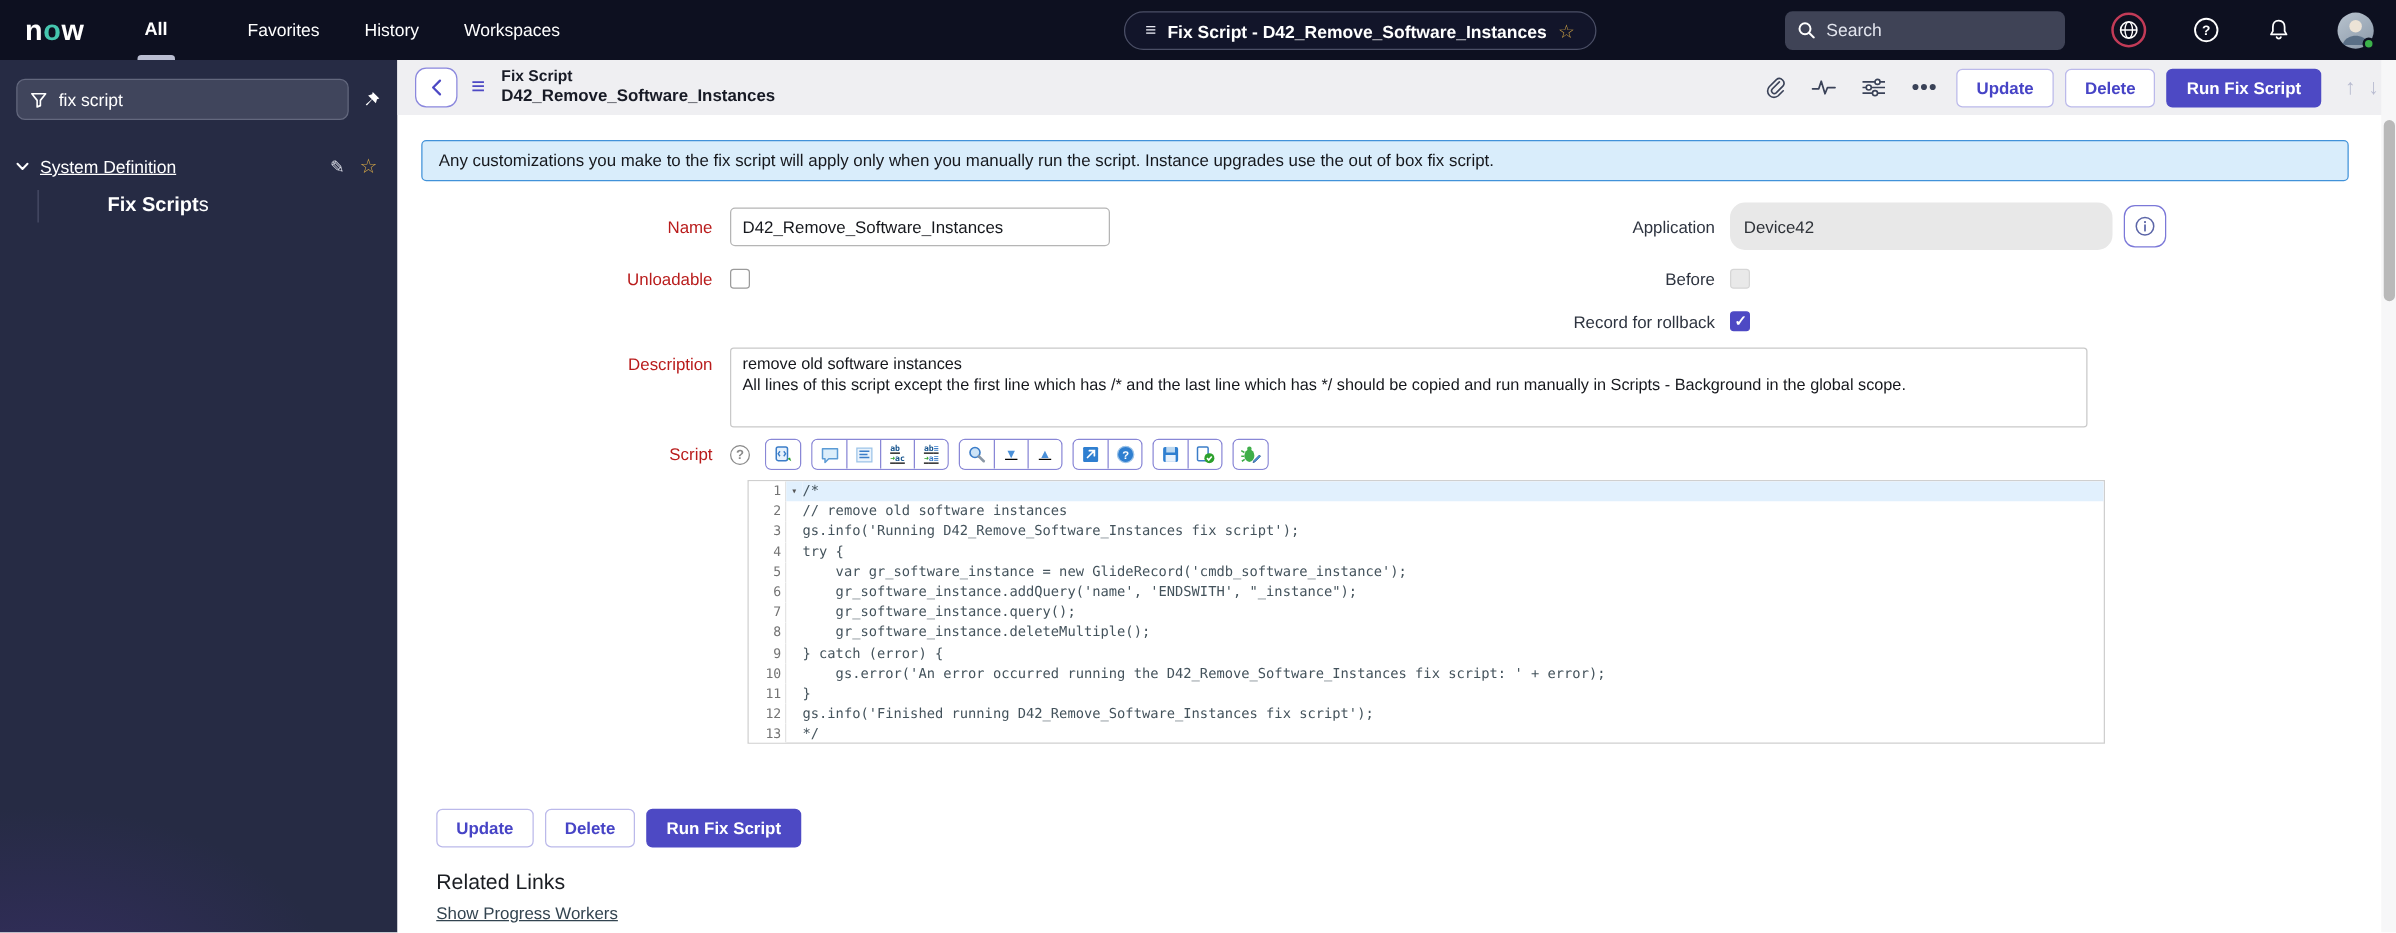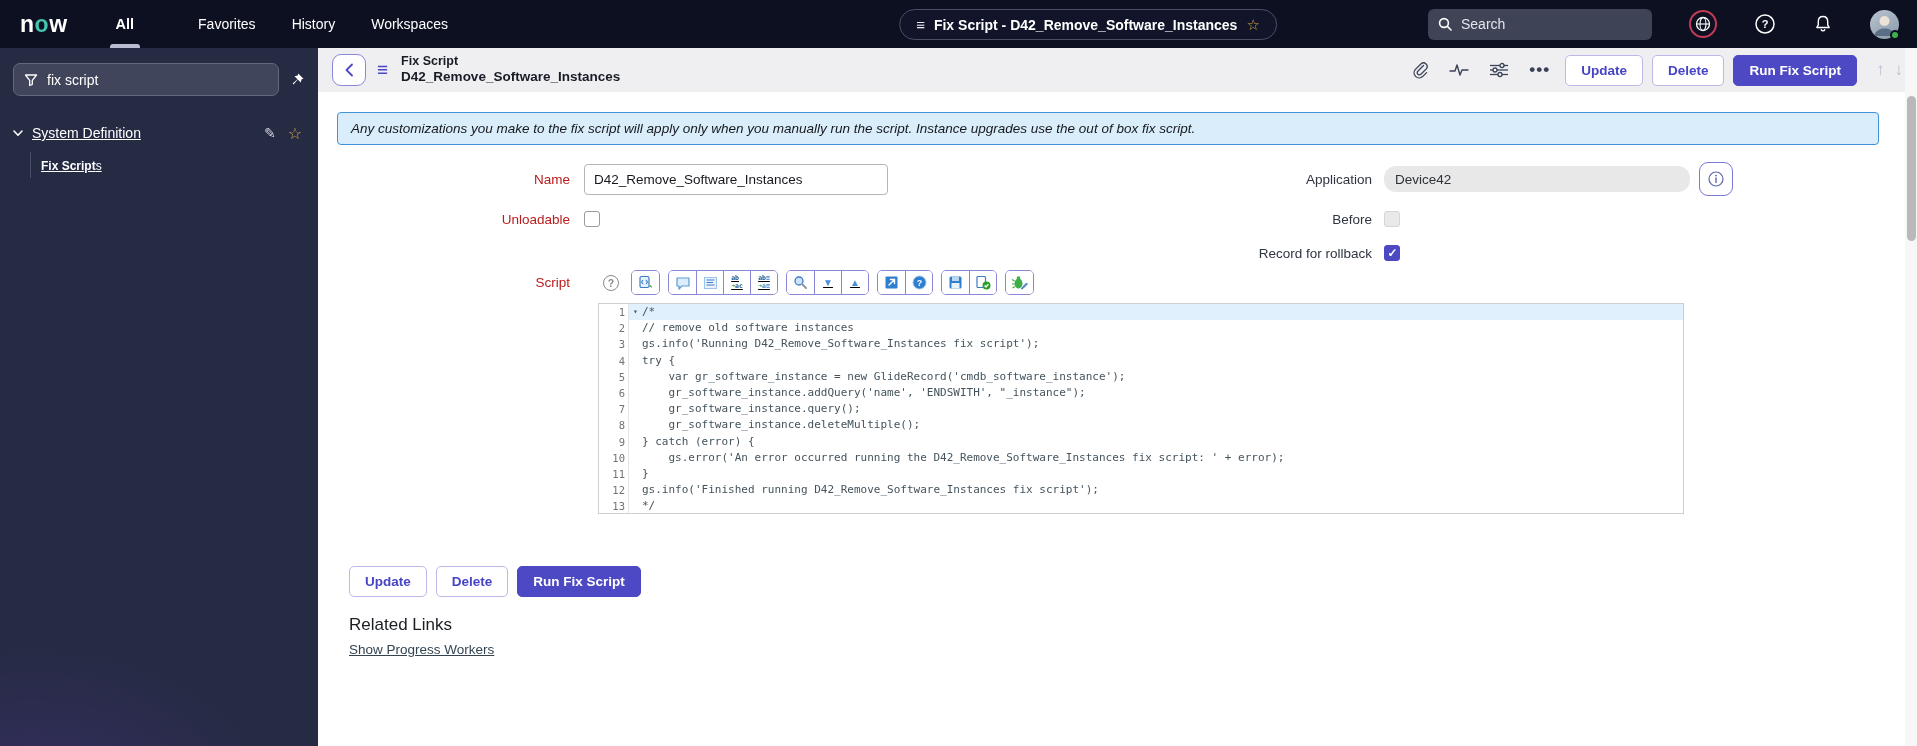--- a/index.html
+++ b/index.html
@@ -32,21 +32,21 @@
   .filter-row { display:flex; align-items:center; margin:15px 13px 0 13px; gap:10px; }
   .filter-input { flex:1; display:flex; align-items:center; gap:9px; height:33px; background:#40455c; border:1px solid #63687e; border-radius:7px; padding:0 10px; }
   .filter-input input { background:transparent; border:0; outline:none; color:#fff; font-size:14px; width:100%; font-family:"Liberation Sans", sans-serif; }
   .tree { margin-top:24px; }
   .section-row { display:flex; align-items:center; padding:0 16px 0 12px; gap:8px; height:26px; }
   .section-label { font-size:14px; text-decoration:underline; cursor:pointer; }
   .section-icons { margin-left:auto; display:flex; gap:12px; align-items:center; }
   .glyph-pencil { font-size:14px; color:#d6d8e2; cursor:pointer; }
   .glyph-star { font-size:16px; color:#d2a546; cursor:pointer; }
   .item-row { margin:6px 0 0 30px; border-left:1px solid #4a4f68; padding:4px 0 4px 10px; }
-  .item-link { font-size:12px; text-decoration:underline; cursor:pointer; color:#fff; }
+  .item-link { font-size:16px; cursor:pointer; color:#fff;margin-left:45px; }
   .item-link b { font-weight:bold; }
 
   
   .main { flex:1; position:relative; background:#fff; }
   .form-header { height:44px; background:#efeff2; display:flex; align-items:center; padding:0 14px 0 14px; gap:11px; }
   .back-btn { width:34px; height:32px; border:1px solid #8a87dd; border-radius:9px; background:#fff; color:#4d49c4; font-size:17px; display:flex; align-items:center; justify-content:center; cursor:pointer; }
   .ham { color:#4d49c4; font-size:19px; cursor:pointer; line-height:0; }
   .rec-title { line-height:1.25; margin-left:2px; }
   .rec-type { font-size:12.5px; font-weight:bold; color:#181b26; }
   .rec-name { font-size:13.5px; font-weight:bold; color:#181b26; }
@@ -54,31 +54,31 @@
   .fh-icons .icon-btn { color:#3a4258; }
   .ellipsis { font-size:17px; font-weight:bold; letter-spacing:1px; color:#3a4258; cursor:pointer; }
   .btn { height:31px; padding:0 15px; border-radius:5px; font-size:13.5px; font-weight:bold; cursor:pointer; font-family:"Liberation Sans", sans-serif; }
   .btn-outline { background:#fff; border:1px solid #bbb9ea; color:#4744c6; }
   .btn-primary { background:#4d49c4; border:1px solid #4d49c4; color:#fff; }
   .fh-btns { display:flex; gap:9px; margin-left:4px; }
   .nav-arrows { display:flex; gap:10px; margin-left:8px; color:#b9bcd1; font-size:17px; }
   .nav-arrows span { cursor:pointer; }
 
   .content { padding:0 38px 0 19px; }
-  .banner { margin-top:20px; background:#d9edfb; border:1px solid #4192d9; border-radius:4px; padding:8px 13px; font-size:13.5px; color:#16181d;font-style:italic; }
+  .banner { margin-top:20px; background:#d9edfb; border:1px solid #4192d9; border-radius:4px; padding:8px 13px; font-size:13.5px; color:#16181d; }
 
   .frow { display:flex; align-items:center; padding-right:146px; }
   .lbl  { width:247px; padding-right:14px; text-align:right; font-size:13.5px; color:#b91c1c; flex-shrink:0; }
   .spacer { flex:1; }
   .lbl2 { width:220px; padding-right:12px; text-align:right; font-size:13.5px; color:#2e3440; flex-shrink:0; }
   .fslot2 { width:306px; flex-shrink:0; display:flex; align-items:center; }
   .islot { width:43px; flex-shrink:0; display:flex; justify-content:flex-end; }
 
   .txt-input { width:304px; height:31px; border:1px solid #b5b5b5; border-radius:4px; padding:0 9px; font-size:13.5px; color:#16181d; font-family:"Liberation Sans", sans-serif; outline:none; }
-  .ro-field { width:306px; height:26px; background:#e8e8e8; border-radius:12px; padding:0 11px; font-size:13.5px; color:#2e3238; display:flex; align-items:center; }
+  .ro-field { width:306px; height:38px; background:#e8e8e8; border-radius:12px; padding:0 11px; font-size:13.5px; color:#2e3238; display:flex; align-items:center; }
   .info-btn { width:34px; height:34px; border:1px solid #7b78d8; border-radius:9px; background:#fff; display:flex; align-items:center; justify-content:center; cursor:pointer; }
 
   .cb { appearance:none; -webkit-appearance:none; width:16px; height:16px; border-radius:3px; cursor:pointer; position:relative; }
   .cb-plain { border:1px solid #9b9b9b; background:#fff; }
   .cb-disabled { border:1px solid #d6d6d6; background:#e9e9e9; cursor:default; }
   .cb-checked { border:1px solid #4d49c4; background:#4d49c4; }
   .cb-checked::after { content:"✓"; position:absolute; left:2.5px; top:-0.5px; color:#fff; font-size:12px; font-weight:bold; }
 
   textarea.desc { width:1086px; height:64px; border:1px solid #c9c9c9; border-radius:3px; padding:4px 9px; font-size:13px; line-height:1.3; color:#16181d; font-family:"Liberation Sans", sans-serif; resize:none; outline:none; }
 
@@ -291,23 +291,28 @@
         <div class="lbl"></div>
         <div class="spacer"></div>
         <div class="lbl2">Record for rollback</div>
         <div class="fslot2">
             <input type="checkbox" class="cb cb-checked" checked="checked" style="">
           </div>
         <div class="islot"></div>
       </div>
 
       
-
-      
-      <div class="frow tb-row" style="padding-right:0;gap:19px;">
+      <div class="frow" style="margin-top:13px; align-items:flex-start; padding-right:0;">
+        <div class="lbl" style="padding-top:6px;">Description</div>
+        <textarea class="desc" style="">remove old software instances
+All lines of this script except the first line which has /* and the last line which has */ should be copied and run manually in Scripts - Background in the global scope.</textarea>
+      </div>
+
+      
+      <div class="frow tb-row" style="padding-right:0;">
         <div class="lbl">Script</div>
         <div class="tb">
           <span class="help-circ">?</span>
           <div class="tgroup">
             <span class="tbtn">
               <svg width="16" height="15" viewBox="0 0 16 15">
                   <rect x="2" y="1.5" width="9" height="11" rx="1.5" fill="#e8f2fc" stroke="#3b7dc8" stroke-width="1.2"></rect>
                   <polyline points="5,5 3.5,7 5,9" fill="none" stroke="#3b7dc8" stroke-width="1.1"></polyline>
                   <polyline points="8,5 9.5,7 8,9" fill="none" stroke="#3b7dc8" stroke-width="1.1"></polyline>
                   <path d="M11 11l3 2-1-3z" fill="#2ca02c"></path>

